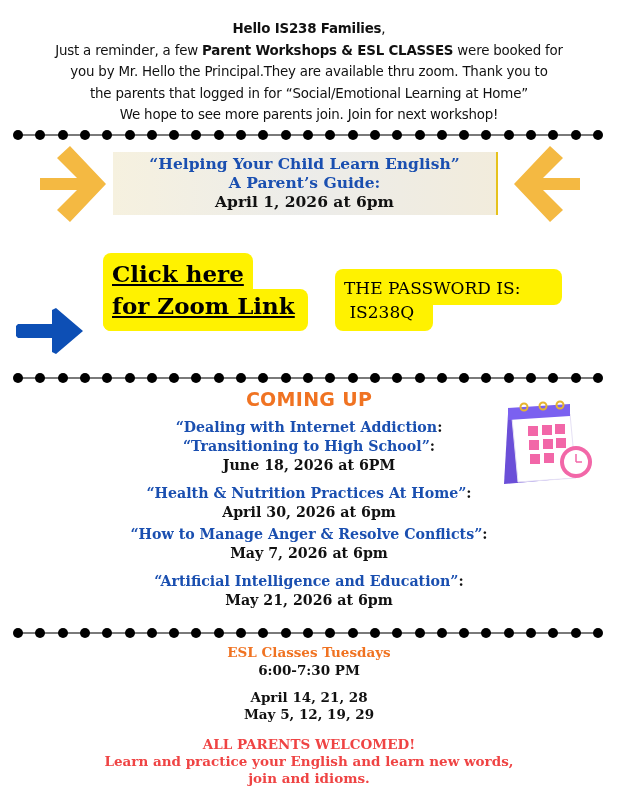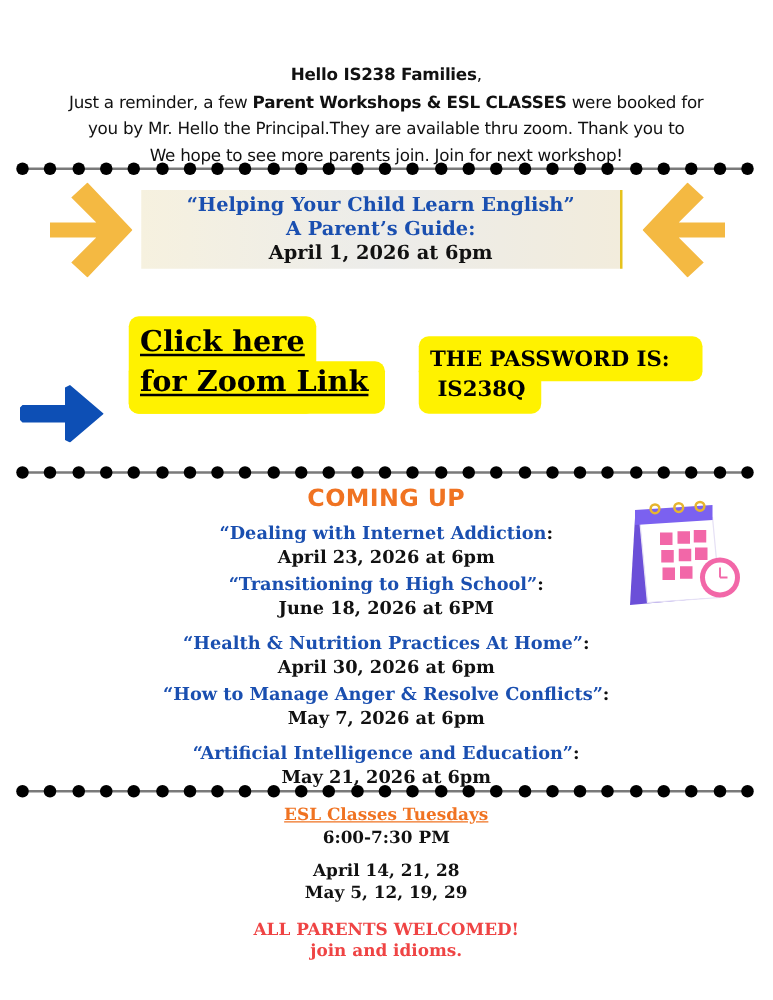--- a/index.html
+++ b/index.html
@@ -1,20 +1,20 @@
 <!DOCTYPE html>
 <html><head>
 <meta charset="utf-8">
 <style>
   html, body { margin:0; padding:0; background:#ffffff; }
   body { width:618px; height:800px; position:relative; overflow:hidden; font-family:"DejaVu Sans", sans-serif; color:#111; }
   .abs { position:absolute; }
   .center { left:0; width:618px; text-align:center; }
 
-  .intro { top:18px; font-family:"DejaVu Sans", sans-serif; font-size:13.4px; line-height:21.5px; color:#111; letter-spacing:-0.2px;margin-top:32px; }
+  .intro { top:18px; font-family:"DejaVu Sans", sans-serif; font-size:13.4px; line-height:21.5px; color:#111; letter-spacing:-0.2px; }
   .intro b { font-weight:bold; }
 
   .dots { left:18px; width:580px; height:12px; }
   .dots .line { position:absolute; left:0; right:0; top:5px; height:2px; background:#7a7a7a; }
   .dots .dot { position:absolute; top:1px; width:10px; height:10px; border-radius:50%; background:#000; margin-left:-5px; }
 
   .serif { font-family:"DejaVu Serif", "Liberation Serif", serif; }
   .blue { color:#1a4fb0; }
   .orange { color:#f07322; }
 
@@ -23,41 +23,42 @@
   .guide-box .t3 { font-size:15.5px; color:#111; }
 
   .zoom-link { left:103px; top:253px; width:205px; height:78px; }
   .zoom-link .bg1 { position:absolute; left:0; top:0; width:150px; height:78px; background:#fff200; border-radius:8px; }
   .zoom-link .bg2 { position:absolute; left:0; top:36px; width:205px; height:42px; background:#fff200; border-radius:8px; }
   .zoom-link .txt { position:absolute; left:9px; top:5px; font-size:23px; font-weight:bold; line-height:32px; text-decoration:underline; color:#000; white-space:nowrap; }
 
   .pw { left:335px; top:269px; width:227px; height:62px; }
   .pw .bg1 { position:absolute; left:0; top:0; width:227px; height:36px; background:#fff200; border-radius:8px; }
   .pw .bg2 { position:absolute; left:0; top:20px; width:98px; height:42px; background:#fff200; border-radius:8px; }
-  .pw .txt { position:absolute; left:9px; top:7px; font-size:17px; font-weight:bold; line-height:24px; color:#000; white-space:pre; }
+  .pw .txt { position:absolute; left:9px; top:7px; font-size:17px; font-weight:normal; line-height:24px; color:#000; white-space:pre; }
 
   .coming { top:388px; font-family:"DejaVu Sans", sans-serif; font-weight:bold; font-size:19px; letter-spacing:0.3px; }
   .events { top:418px; }
   .ev-title { font-size:14.2px; font-weight:bold; line-height:19px; }
   .ev-title .colon { color:#111; }
   .ev-date { font-size:14.2px; font-weight:bold; line-height:19px; color:#111; margin-bottom:3px; }
 
   .esl { top:643px; font-weight:bold; }
-  .esl .h { font-size:13.5px; line-height:18px;text-decoration:underline; }
+  .esl .h { font-size:13.5px; line-height:18px; }
   .esl .time { font-size:13.5px; line-height:18px; color:#111; }
   .esl .dates { font-size:13.5px; line-height:17px; color:#111; margin-top:10px; }
   .esl .welcome { font-size:13.5px; line-height:17px; color:#ef4444; margin-top:13px; }
 </style>
 </head>
 <body>
 
 <div class="abs center intro">
   <div><b>Hello IS238 Families</b><span>,</span></div>
   <div><span>Just a reminder, a few </span><b>Parent Workshops &amp; ESL CLASSES</b><span> were booked for</span></div>
   <div>you by Mr. Hello the Principal.They are available thru zoom. Thank you to</div>
+  <div>the parents that logged in for “Social/Emotional Learning at Home”</div>
   <div>We hope to see more parents join. Join for next workshop!</div>
 </div>
 
 <div class="abs dots" style="top:129px;">
     <div class="line"></div>
     <div class="dot" style="left: 0px;"></div>
     <div class="dot" style="left: 22.3077px;"></div>
     <div class="dot" style="left: 44.6154px;"></div>
     <div class="dot" style="left: 66.9231px;"></div>
     <div class="dot" style="left: 89.2308px;"></div>
@@ -164,21 +165,20 @@
   <rect x="46" y="53" width="10" height="10" fill="#f267a8"></rect>
   <circle cx="78" cy="62" r="16" fill="#f267a8"></circle>
   <circle cx="78" cy="62" r="12" fill="#ffffff"></circle>
   <line x1="78" y1="62" x2="78" y2="54" stroke="#f267a8" stroke-width="1.5"></line>
   <line x1="78" y1="62" x2="84" y2="62" stroke="#f267a8" stroke-width="1.5"></line>
 </svg>
 
 <div class="abs center events serif">
   <div>
     <div class="ev-title blue"><span>“Dealing with Internet Addiction</span><span class="colon">:</span></div>
-    <div class="ev-date">April 23, 2026 at 6pm</div>
   </div>
   <div>
     <div class="ev-title blue"><span>“Transitioning to High School”</span><span class="colon">:</span></div>
     <div class="ev-date" style="margin-bottom:9px;">June 18, 2026 at 6PM</div>
   </div>
   <div>
     <div class="ev-title blue"><span>“Health &amp; Nutrition Practices At Home”</span><span class="colon">:</span></div>
     <div class="ev-date">April 30, 2026 at 6pm</div>
   </div>
   <div>
@@ -224,15 +224,16 @@
 
 <div class="abs center esl serif">
   <div class="h orange">ESL Classes Tuesdays</div>
   <div class="time">6:00-7:30 PM</div>
   <div class="dates">
     <div>April 14, 21, 28</div>
     <div>May 5, 12, 19, 29</div>
   </div>
   <div class="welcome">
     <div>ALL PARENTS WELCOMED!</div>
+    <div>Learn and practice your English and learn new words,</div>
     <div>join and idioms.</div>
   </div>
 </div>
 
 </body></html>

